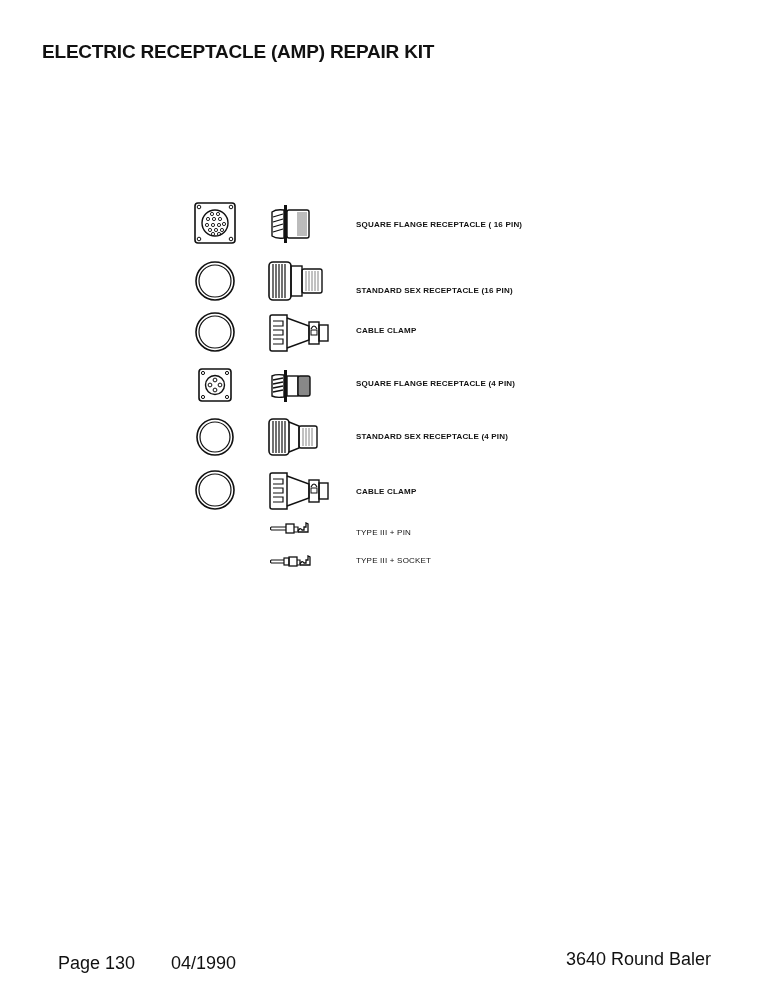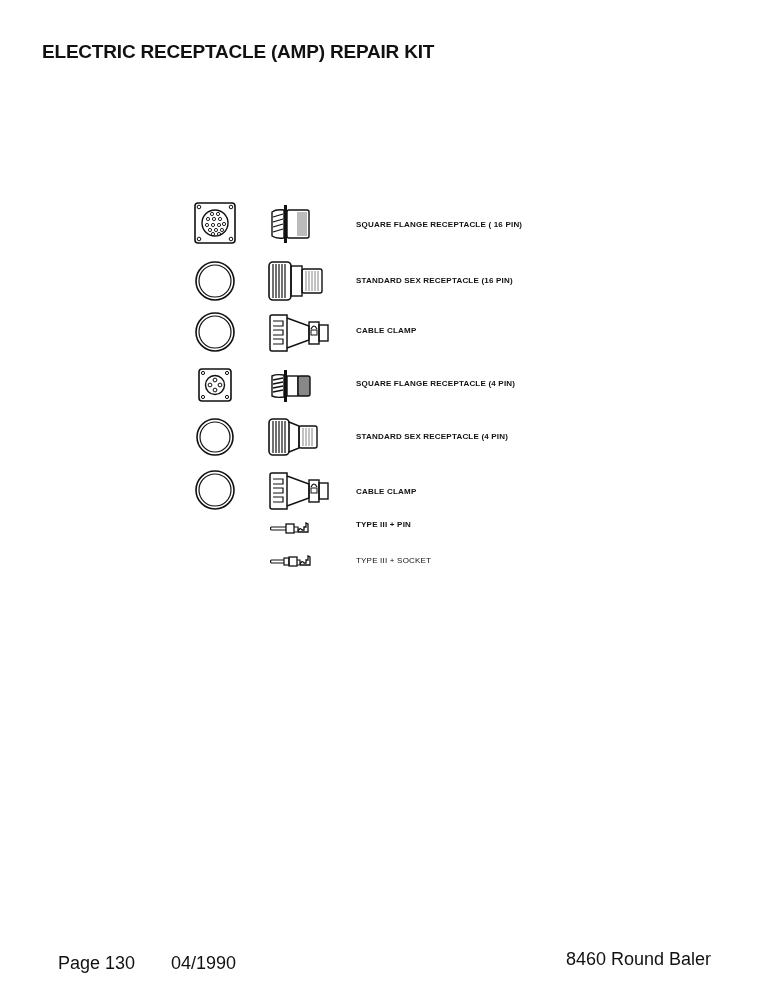--- a/index.html
+++ b/index.html
@@ -93,21 +93,21 @@
       <rect x="34" y="9" width="20" height="24" rx="2" fill="none" stroke="#111" stroke-width="1.4"></rect>
       <g stroke="#666" stroke-width="0.8">
         <line x1="38" y1="11" x2="38" y2="31"></line>
           <line x1="41" y1="11" x2="41" y2="31"></line>
         <line x1="44" y1="11" x2="44" y2="31"></line>
           <line x1="47" y1="11" x2="47" y2="31"></line>
           <line x1="50" y1="11" x2="50" y2="31"></line>
       </g>
     </svg>
   </div>
-  <div class="label" style="top:18px;">STANDARD SEX RECEPTACLE (16 PIN)</div>
+  <div class="label" style="top:28px;">STANDARD SEX RECEPTACLE (16 PIN)</div>
 </div>
 
 <div class="row" style="top:310px;">
   <div class="ic-left" style="left:194px; top:1px;">
     <svg width="42" height="42" viewBox="0 0 42 42">
       <circle cx="21" cy="21" r="19" fill="none" stroke="#111" stroke-width="1.6"></circle>
       <circle cx="21" cy="21" r="16" fill="none" stroke="#111" stroke-width="1.2"></circle>
     </svg>
   </div>
   <div class="ic-right" style="left:269px; top:3px;">
@@ -206,31 +206,31 @@
 
 <div class="row" style="top:520px;">
   <div class="ic-right" style="left:270px; top:2px;">
     <svg width="42" height="12" viewBox="0 0 42 12">
       <path d="M1 5 H16 M1 8 H16 M1 5 Q0 6.5 1 8" fill="none" stroke="#111" stroke-width="1.2"></path>
       <rect x="16" y="2" width="8" height="9" fill="none" stroke="#111" stroke-width="1.3"></rect>
       <path d="M24 5 H28 L28 10 H24" fill="none" stroke="#111" stroke-width="1.2"></path>
       <path d="M28 9 Q30 5 32 8 L34 8 L34 5 L36 5 L36 1 L38 2 L38 10 L28 10" fill="none" stroke="#111" stroke-width="1.3"></path>
     </svg>
   </div>
-  <div class="label light" style="top:0;font-weight:bold;">TYPE III + PIN</div>
+  <div class="label light" style="top:8px;">TYPE III + PIN</div>
 </div>
 
 <div class="row" style="top:552px;">
   <div class="ic-right" style="left:270px; top:3px;">
     <svg width="44" height="12" viewBox="0 0 44 12">
       <path d="M1 5 H14 M1 8 H14 M1 5 Q0 6.5 1 8" fill="none" stroke="#111" stroke-width="1.2"></path>
       <rect x="14" y="3" width="5" height="7" fill="none" stroke="#111" stroke-width="1.2"></rect>
       <rect x="19" y="2" width="8" height="9" fill="none" stroke="#111" stroke-width="1.3"></rect>
       <path d="M27 5 H30 L30 10 H27" fill="none" stroke="#111" stroke-width="1.2"></path>
       <path d="M30 9 Q32 5 34 8 L36 8 L36 5 L38 5 L38 1 L40 2 L40 10 L30 10" fill="none" stroke="#111" stroke-width="1.3"></path>
     </svg>
   </div>
   <div class="label light" style="top:4px;">TYPE III + SOCKET</div>
 </div>
 
 <div class="footer" style="left:58px;">Page 130</div>
 <div class="footer" style="left:171px;">04/1990</div>
-<div class="footer" style="left:566px; top:949px;">8460 Round Baler</div>
+<div class="footer" style="left:566px; top:949px;">3640 Round Baler</div>
 
 </body></html>

